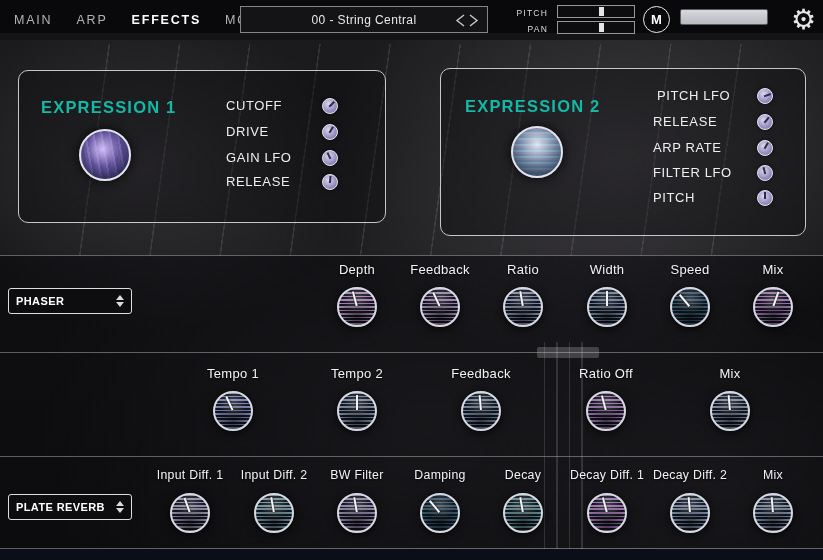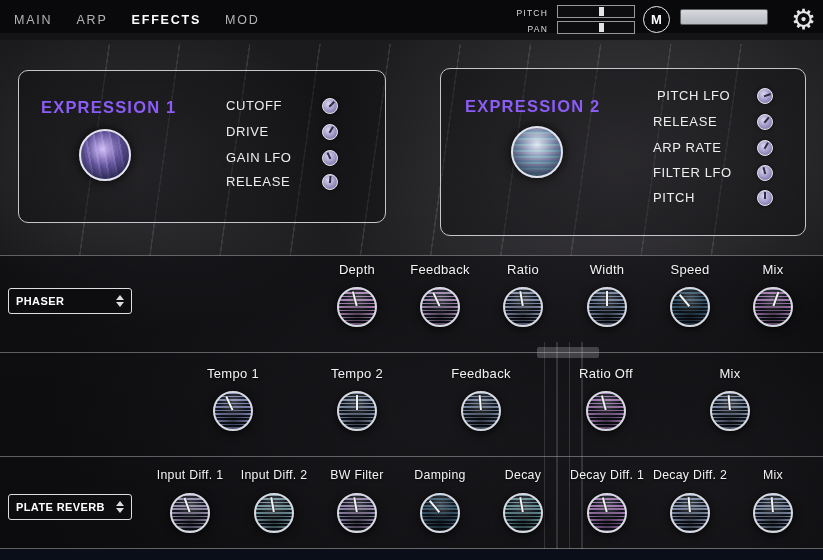--- a/index.html
+++ b/index.html
@@ -33,21 +33,21 @@
   .preset-arrows{position:absolute;right:6px;top:6px}
   .tb-label{position:absolute;width:44px;text-align:right;font-size:8.5px;letter-spacing:1.2px;color:#dadade}
   .mini-slider{position:absolute;left:557px;width:78px;height:13px;border:1px solid #97979c;background:#0d0d10}
   .mini-thumb{position:absolute;top:1px;width:5px;height:9px;background:#e4e4e8;left:calc((100% - 7px) * var(--p,50) / 100)}
   .m-btn{position:absolute;left:643px;top:6px;width:27px;height:27px;border:1.5px solid #eaeaea;border-radius:50%;color:#fff;font-size:13px;font-weight:bold;display:flex;align-items:center;justify-content:center;cursor:pointer}
   .vol-bar{position:absolute;left:680px;top:9px;width:88px;height:16px;background:linear-gradient(#d6d8dc,#b7bac0);border:1px solid #5a5c60;border-radius:2px;cursor:pointer}
   .gear{position:absolute;right:7px;top:1px;font-size:28px;color:#e4e4e6;line-height:38px;cursor:pointer}
 
   
   .exp-panel{position:absolute;border:1.5px solid #c6c6ca;border-radius:10px;background:rgba(10,10,14,.38)}
-  .exp-title{position:absolute;font-size:16.5px;font-weight:bold;letter-spacing:1.2px;color:#8b5cf6;white-space:nowrap}
+  .exp-title{position:absolute;font-size:16.5px;font-weight:bold;letter-spacing:1.2px;color:#14b8a6;white-space:nowrap}
   .exp-label{position:absolute;font-size:13px;letter-spacing:.6px;color:#eeeef0;line-height:20px;white-space:nowrap}
   .exp-orb{position:absolute;width:52px;height:52px;border-radius:50%;border:2px solid #e2e4ee;box-shadow:0 0 12px rgba(0,0,0,.85);cursor:pointer}
   .orb1{background:
     radial-gradient(circle at 45% 38%, rgba(214,196,255,.95), rgba(116,96,176,.6) 42%, rgba(38,38,78,.92) 78%),
     repeating-linear-gradient(80deg,#5a4a8a 0 3px,#8a7ab8 3px 5px,#3a3a6a 5px 8px)}
   .orb2{background:
     radial-gradient(circle at 50% 34%, rgba(232,240,250,.9), rgba(122,152,172,.5) 45%, rgba(42,62,84,.88) 82%),
     repeating-linear-gradient(0deg,#7aa8b8 0 2px,#5a6a9a 2px 4px,#8a6a9a 4px 6px)}
   .exp-knob{position:absolute;width:16px;height:16px;border-radius:50%;cursor:pointer;
     background:radial-gradient(circle at 40% 35%, #dcd8ee, #9b94c4 55%, #6a6494 100%);
@@ -93,20 +93,27 @@
   <div class="hr" style="top:548px"></div>
   <div class="bottom-strip"></div>
 
   <div class="topbar">
     <div class="tabs">
       <span class="tab">MAIN</span>
       <span class="tab">ARP</span>
       <span class="tab active">EFFECTS</span>
       <span class="tab">MOD</span>
     </div>
+    <div class="preset">
+      <span class="preset-name">00 - String Central</span>
+      <svg class="preset-arrows" width="28" height="15" viewBox="0 0 28 15">
+        <path d="M11 2 L4 7.5 L11 13" fill="none" stroke="#c9c9cc" stroke-width="1.4"></path>
+        <path d="M17 2 L24 7.5 L17 13" fill="none" stroke="#c9c9cc" stroke-width="1.4"></path>
+      </svg>
+    </div>
     <span class="tb-label" style="left:504px;top:8px">PITCH</span>
     <span class="tb-label" style="left:504px;top:24px">PAN</span>
     <div class="mini-slider" style="top: 5px; --p: 60;">
       <div class="mini-thumb"></div>
     </div>
     <div class="mini-slider" style="top: 21px; --p: 60;">
       <div class="mini-thumb"></div>
     </div>
     <div class="m-btn">M</div>
     <div class="vol-bar"></div>

